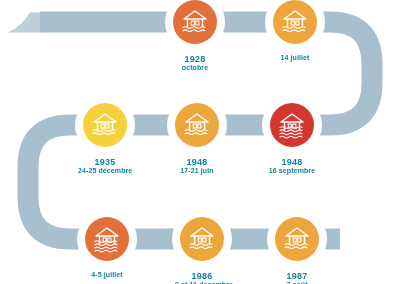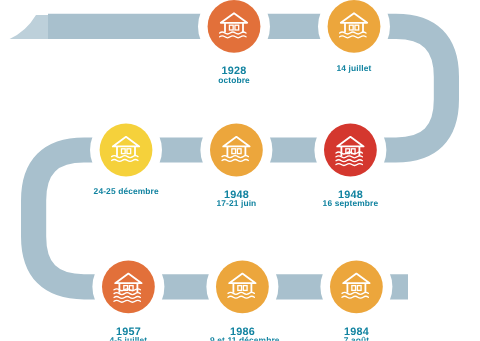--- a/index.html
+++ b/index.html
@@ -164,20 +164,21 @@
               <path d="M7.5 12 L7.5 20" fill="none" stroke="#ffffff" stroke-width="1.5"></path>
               <path d="M22.5 12 L22.5 20" fill="none" stroke="#ffffff" stroke-width="1.5"></path>
               <rect x="11.2" y="14" width="3.1" height="4" fill="none" stroke="#ffffff" stroke-width="1.1"></rect>
               <rect x="15.8" y="14" width="3.1" height="4" fill="none" stroke="#ffffff" stroke-width="1.1"></rect>
               <path d="M3 20.5 q2.2 -1.6 4.4 0 q2.2 1.6 4.4 0 q2.2 -1.6 4.4 0 q2.2 1.6 4.4 0 q2.2 -1.6 4.4 0" fill="none" stroke="#ffffff" stroke-width="1.1" stroke-linecap="round"></path>
               <path d="M3 23.7 q2.2 -1.6 4.4 0 q2.2 1.6 4.4 0 q2.2 -1.6 4.4 0 q2.2 1.6 4.4 0 q2.2 -1.6 4.4 0" fill="none" stroke="#ffffff" stroke-width="1.1" stroke-linecap="round"></path>
             </svg>
           </div>
         </div>
         <div class="caption">
+          <span class="year">1935</span>
           <span class="date">24-25 décembre</span>
         </div>
       </div>
       <div class="node" style="left: 197px; top: 98px;">
         <div class="medallion">
           <div class="disc" style="background:#eca63c">
             <svg viewBox="0 0 30 30">
               <path d="M15 4 L26 12 L4 12 Z" fill="none" stroke="#ffffff" stroke-width="1.5" stroke-linejoin="round"></path>
               <path d="M7.5 12 L7.5 20" fill="none" stroke="#ffffff" stroke-width="1.5"></path>
               <path d="M22.5 12 L22.5 20" fill="none" stroke="#ffffff" stroke-width="1.5"></path>
@@ -224,21 +225,20 @@
               <rect x="11.2" y="14" width="3.1" height="4" fill="none" stroke="#ffffff" stroke-width="1.1"></rect>
               <rect x="15.8" y="14" width="3.1" height="4" fill="none" stroke="#ffffff" stroke-width="1.1"></rect>
               <path d="M3 17.5 q2.2 -1.6 4.4 0 q2.2 1.6 4.4 0 q2.2 -1.6 4.4 0 q2.2 1.6 4.4 0 q2.2 -1.6 4.4 0" fill="none" stroke="#ffffff" stroke-width="1.1" stroke-linecap="round"></path>
               <path d="M3 20.7 q2.2 -1.6 4.4 0 q2.2 1.6 4.4 0 q2.2 -1.6 4.4 0 q2.2 1.6 4.4 0 q2.2 -1.6 4.4 0" fill="none" stroke="#ffffff" stroke-width="1.1" stroke-linecap="round"></path>
               <path d="M3 23.9 q2.2 -1.6 4.4 0 q2.2 1.6 4.4 0 q2.2 -1.6 4.4 0 q2.2 1.6 4.4 0 q2.2 -1.6 4.4 0" fill="none" stroke="#ffffff" stroke-width="1.1" stroke-linecap="round"></path>
               <path d="M3 27.1 q2.2 -1.6 4.4 0 q2.2 1.6 4.4 0 q2.2 -1.6 4.4 0 q2.2 1.6 4.4 0 q2.2 -1.6 4.4 0" fill="none" stroke="#ffffff" stroke-width="1.1" stroke-linecap="round"></path>
             </svg>
           </div>
         </div>
         <div class="caption">
-          <span class="year">1957</span>
           <span class="date">4-5 juillet</span>
         </div>
       </div>
       <div class="node" style="left: 202px; top: 212px;">
         <div class="medallion">
           <div class="disc" style="background:#eca63c">
             <svg viewBox="0 0 30 30">
               <path d="M15 4 L26 12 L4 12 Z" fill="none" stroke="#ffffff" stroke-width="1.5" stroke-linejoin="round"></path>
               <path d="M7.5 12 L7.5 20" fill="none" stroke="#ffffff" stroke-width="1.5"></path>
               <path d="M22.5 12 L22.5 20" fill="none" stroke="#ffffff" stroke-width="1.5"></path>
@@ -262,19 +262,19 @@
               <path d="M7.5 12 L7.5 20" fill="none" stroke="#ffffff" stroke-width="1.5"></path>
               <path d="M22.5 12 L22.5 20" fill="none" stroke="#ffffff" stroke-width="1.5"></path>
               <rect x="11.2" y="14" width="3.1" height="4" fill="none" stroke="#ffffff" stroke-width="1.1"></rect>
               <rect x="15.8" y="14" width="3.1" height="4" fill="none" stroke="#ffffff" stroke-width="1.1"></rect>
               <path d="M3 20.5 q2.2 -1.6 4.4 0 q2.2 1.6 4.4 0 q2.2 -1.6 4.4 0 q2.2 1.6 4.4 0 q2.2 -1.6 4.4 0" fill="none" stroke="#ffffff" stroke-width="1.1" stroke-linecap="round"></path>
               <path d="M3 23.7 q2.2 -1.6 4.4 0 q2.2 1.6 4.4 0 q2.2 -1.6 4.4 0 q2.2 1.6 4.4 0 q2.2 -1.6 4.4 0" fill="none" stroke="#ffffff" stroke-width="1.1" stroke-linecap="round"></path>
             </svg>
           </div>
         </div>
         <div class="caption">
-          <span class="year">1984</span>
+          <span class="year">1987</span>
           <span class="date">7 août</span>
         </div>
       </div>
     </div>
 
 </div>
 
 </body></html>

